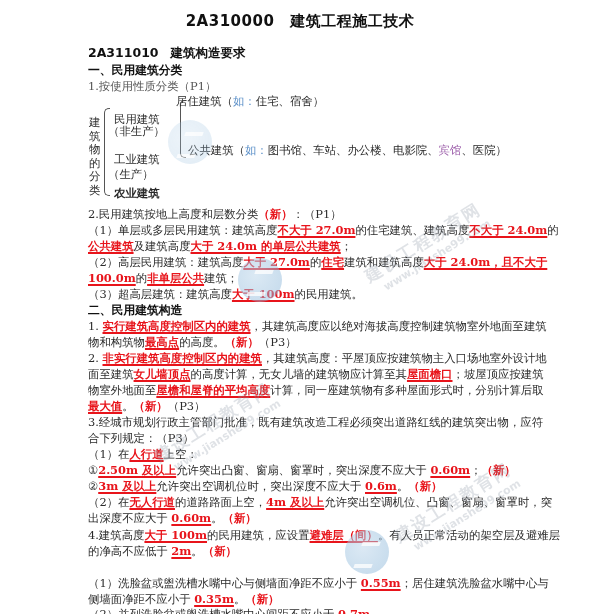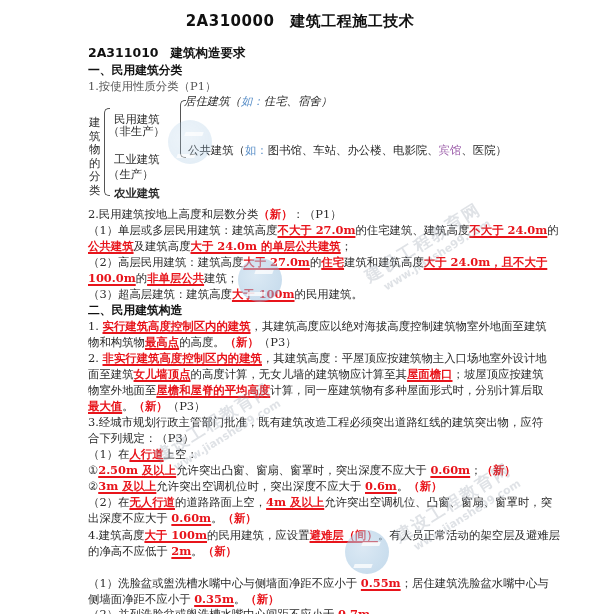--- a/index.html
+++ b/index.html
@@ -73,21 +73,21 @@
 
     <div class="node" style="left:26px; top:14px;">民用建筑</div>
     <div class="node red" style="left:20px; top:26px;">（非生产）</div>
 
     <div class="node" style="left:26px; top:54px;">工业建筑</div>
     <div class="node red" style="left:20px; top:69px;">（生产）</div>
 
     <div class="node" style="left:26px; top:88px; font-weight:bold;">农业建筑</div>
 
     <div class="brace" style="left:92px; top:2px; width:5px; height:56px;"></div>
-    <div class="node" style="left:96px; top:-4px;font-style:italic;">
+    <div class="node" style="left:88px; top:-4px;">
       <span>居住建筑（</span><span class="blue">如：</span><span>住宅、宿舍）</span>
     </div>
     <div class="node" style="left:100px; top:45px;">
       <span>公共建筑（</span><span class="blue">如：</span><span>图书馆、车站、办公楼、电影院、</span><span class="purple">宾馆</span><span>、医院）</span>
     </div>
   </div>
 
   <div class="line" style="top:206px;">
     <span>2.民用建筑按地上高度和层数分类</span><span class="new">（新）</span><span>：（P1）</span>
   </div>

